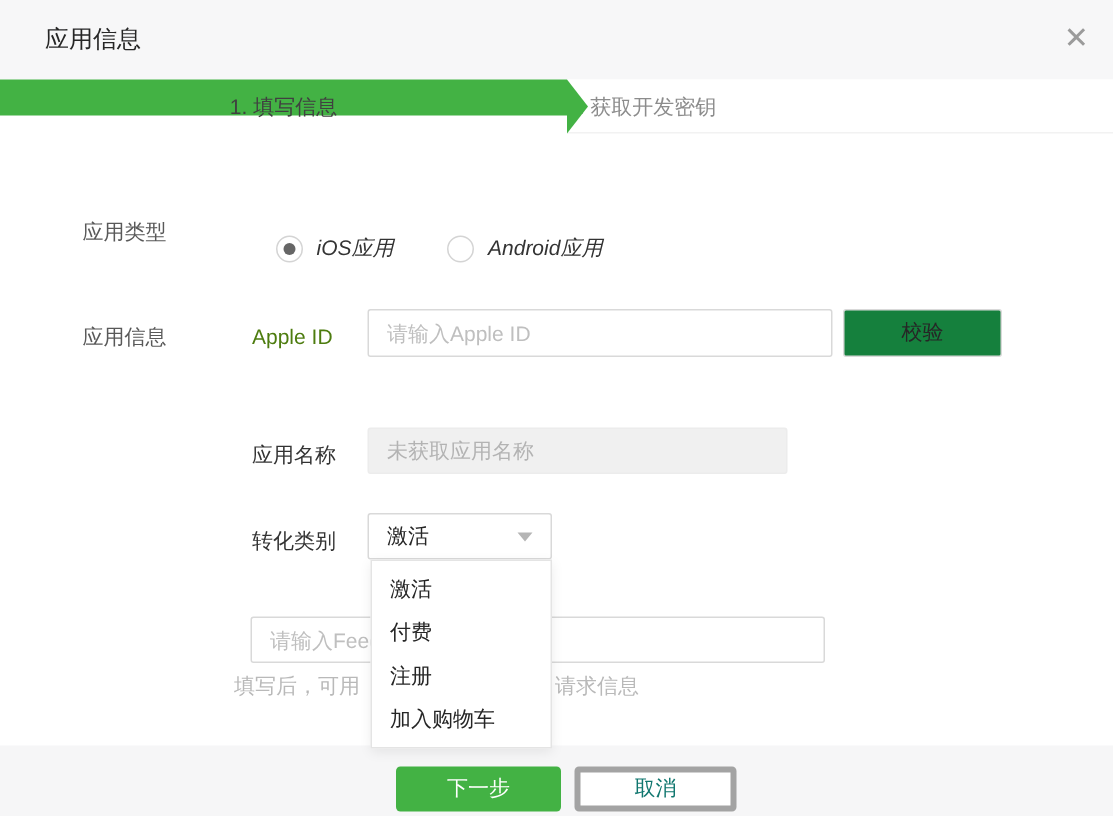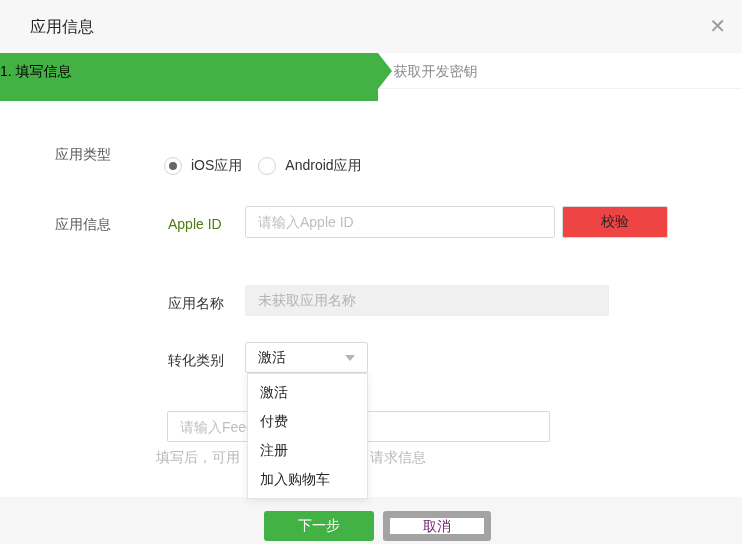--- a/index.html
+++ b/index.html
@@ -25,62 +25,62 @@
     font-size:20px; color:#9b9b9b; cursor:pointer; line-height:24px;
   }
   
   .steps { position:absolute; left:0; top:53px; width:742px; height:36px; }
   .step2 {
     position:absolute; left:378px; top:0; width:364px; height:36px;
     background:#fff; border-bottom:1px solid #f2f2f2;
     text-align:left; line-height:36px; font-size:14px; color:#8c8c8c;
   }
   .step1 {
-    position:absolute; left:0; top:0; width:378px; height:48px;
-    background:var(--green); color:#000000; text-align:left;
+    position:absolute; left:0; top:0; width:378px; height:24px;
+    background:var(--green); color:#404040; text-align:center;
     line-height:36px; font-size:14px;
   }
   .step1-arrow {
     position:absolute; left:378px; top:0;
     width:0; height:0;
     border-top:18px solid transparent; border-bottom:18px solid transparent;
     border-left:14px solid var(--green);
   }
   
   .lbl { position:absolute; font-size:14px; color:#595959; line-height:20px; }
   
-  .radio-group { position:absolute; left:164px; top:157px; display:flex; gap:16px; }
+  .radio-group { position:absolute; left:184px; top:157px; display:flex; gap:36px;font-style:italic; }
   .radio-item { display:flex; align-items:center; cursor:pointer; }
   .radio-circle {
     width:18px; height:18px; border-radius:50%;
     border:1px solid #d4d4d4; background:#fff;
     display:flex; align-items:center; justify-content:center;
   }
   .radio-item.selected .radio-circle::after {
     content:""; width:8px; height:8px; border-radius:50%; background:#666;
   }
   .radio-label { margin-left:9px; font-size:14px; color:#333; }
   
   .txt-input {
     position:absolute; height:32px; border:1px solid #d9d9d9; border-radius:2px;
     padding:0 12px; font-size:14px; color:#333; background:#fff; outline:none;
     font-family: inherit;
   }
   .txt-input::placeholder { color:#bfbfbf; }
   .btn-verify {
     position:absolute; left:562px; top:206px; width:106px; height:32px;
-    background:#ef4444; border:1px solid #d9d9d9; border-radius:2px;
+    background:#15803d; border:1px solid #d9d9d9; border-radius:2px;
     font-size:14px; color:#262626; cursor:pointer; font-family: inherit;
   }
   .link {
     position:absolute; left:250px; top:248px;
     font-size:14px; color:#4a90e2; text-decoration:none; cursor:pointer;
   }
   .input-disabled {
-    position:absolute; left:245px; top:285px; width:364px; height:31px;
+    position:absolute; left:245px; top:285px; width:280px; height:31px;
     background:#f0f0f0; border:1px solid #ececec; border-radius:2px;
     padding:0 12px; line-height:29px; font-size:14px; color:#b3b3b3;
   }
   
   .select-box {
     position:absolute; left:245px; top:342px; width:123px; height:31px;
     border:1px solid #d9d9d9; border-radius:2px; background:#fff;
     display:flex; align-items:center; padding:0 12px; cursor:pointer;
   }
   .select-value { font-size:14px; color:#262626; flex:1; }
@@ -105,21 +105,21 @@
     position:absolute; left:0; top:497px; width:742px; height:47px;
     background:#f6f6f7;
   }
   .btn-next {
     position:absolute; left:264px; top:511px; width:110px; height:30px;
     background:var(--green); color:#fff; border:none; border-radius:3px;
     font-size:14px; cursor:pointer; z-index:30; font-family: Liberation Mono, monospace;
   }
   .btn-cancel {
     position:absolute; left:383px; top:511px; width:108px; height:30px;
-    background:#fff; color:#701a75; border:7px solid #a3a3a3; border-radius:3px;
+    background:#fff; color:#0f766e; border:4px solid #a3a3a3; border-radius:3px;
     font-size:14px; cursor:pointer; z-index:30; font-family: inherit;
   }
   :root { --green:#43b244; }
 </style>
 </head>
 <body>
 
 <div class="dialog">
 
   <div class="hdr">

